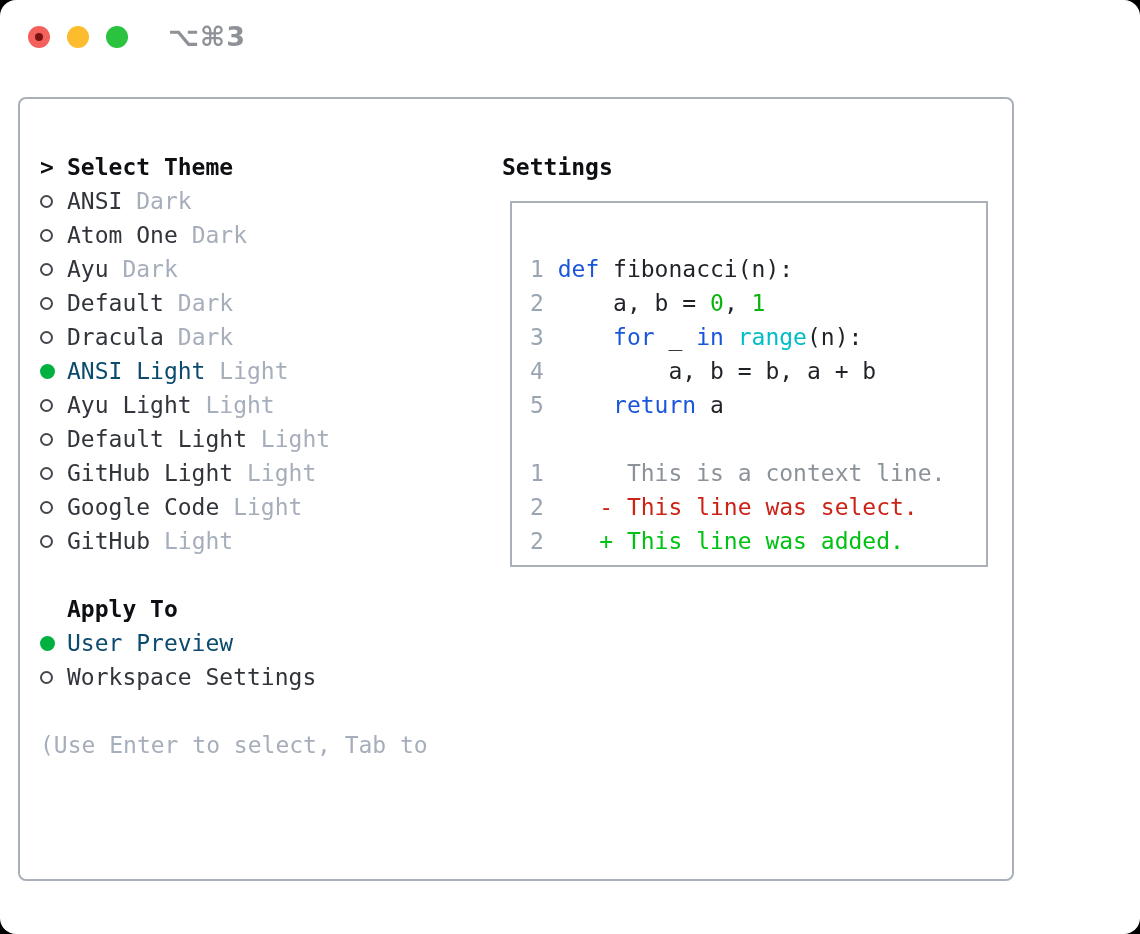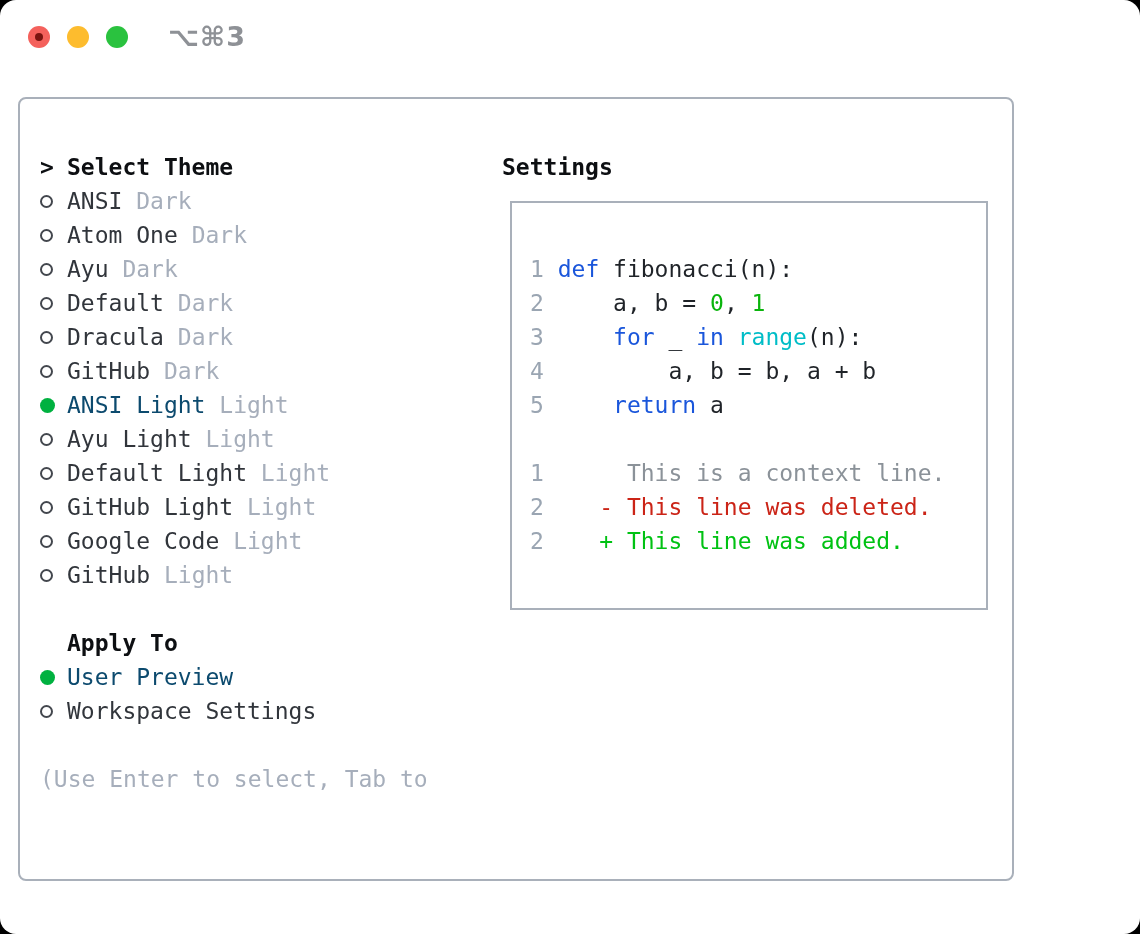--- a/index.html
+++ b/index.html
@@ -45,21 +45,21 @@
   .t-name { color:#31353b; }
   .t-name.sel { color:#0c4a6e; }
   .t-variant { color:#a6aebb; padding-left:1ch; }
   .hint { color:#a6aebb; }
   
   .preview-title {
     position:absolute; left:482px; top:51px; height:34px; line-height:34px;
     font-size:23px; font-weight:700; color:#0d0f12;
   }
   .preview-box {
-    position:absolute; left:490px; top:102px; width:478px; height:409px;
+    position:absolute; left:490px; top:102px; width:478px; height:366px;
     border:2px solid #a9b0ba; background:#fff;
   }
   .code { position:absolute; left:18px; top:49px; }
   .code .row { color:#1f2328; }
   .ln { display:inline-block; width:1ch; margin-right:1ch; color:#9aa5b2; }
   .tk-kw { color:#1a56db; }
   .tk-lit { color:#0ab40c; }
   .tk-builtin { color:#00bdc7; }
   .tk-plain { color:#1f2328; }
   .tk-ctx { color:#8b9299; }
@@ -81,21 +81,20 @@
   <div class="window">
 
     <div class="left-pane">
       <div class="row"><span class="bullet cursor">&gt;</span><span class="h-bold">Select Theme</span></div>
       <div id="theme-rows">
           <div class="row"><span class="bullet"><span class="ring"></span></span><span class="t-name">ANSI</span><span class="t-variant">Dark</span></div>
           <div class="row"><span class="bullet"><span class="ring"></span></span><span class="t-name">Atom One</span><span class="t-variant">Dark</span></div>
           <div class="row"><span class="bullet"><span class="ring"></span></span><span class="t-name">Ayu</span><span class="t-variant">Dark</span></div>
           <div class="row"><span class="bullet"><span class="ring"></span></span><span class="t-name">Default</span><span class="t-variant">Dark</span></div>
           <div class="row"><span class="bullet"><span class="ring"></span></span><span class="t-name">Dracula</span><span class="t-variant">Dark</span></div>
-          <div class="row"><span class="bullet"><span class="ring"></span></span><span class="t-name">GitHub</span><span class="t-variant">Dark</span></div>
           <div class="row"><span class="bullet"><span class="dot"></span></span><span class="t-name sel">ANSI Light</span><span class="t-variant">Light</span></div>
           <div class="row"><span class="bullet"><span class="ring"></span></span><span class="t-name">Ayu Light</span><span class="t-variant">Light</span></div>
           <div class="row"><span class="bullet"><span class="ring"></span></span><span class="t-name">Default Light</span><span class="t-variant">Light</span></div>
           <div class="row"><span class="bullet"><span class="ring"></span></span><span class="t-name">GitHub Light</span><span class="t-variant">Light</span></div>
           <div class="row"><span class="bullet"><span class="ring"></span></span><span class="t-name">Google Code</span><span class="t-variant">Light</span></div>
           <div class="row"><span class="bullet"><span class="ring"></span></span><span class="t-name">GitHub</span><span class="t-variant">Light</span></div>
         </div>
       <div class="row"></div>
       <div class="row"><span class="bullet"></span><span class="h-bold">Apply To</span></div>
       <div id="apply-rows">
@@ -110,19 +109,19 @@
 
     <div class="preview-box">
       <div class="code" id="code-rows">
           <div class="row"><span class="ln">1</span><span class="tk-kw">def</span><span class="tk-plain"> fibonacci(n):</span></div>
           <div class="row"><span class="ln">2</span><span class="tk-plain">    a, b = </span><span class="tk-lit">0</span><span class="tk-plain">, </span><span class="tk-lit">1</span></div>
           <div class="row"><span class="ln">3</span><span class="tk-plain">    </span><span class="tk-kw">for</span><span class="tk-plain"> _ </span><span class="tk-kw">in</span><span class="tk-plain"> </span><span class="tk-builtin">range</span><span class="tk-plain">(n):</span></div>
           <div class="row"><span class="ln">4</span><span class="tk-plain">        a, b = b, a + b</span></div>
           <div class="row"><span class="ln">5</span><span class="tk-plain">    </span><span class="tk-kw">return</span><span class="tk-plain"> a</span></div>
           <div class="row"><span class="ln"></span></div>
           <div class="row"><span class="ln">1</span><span class="tk-ctx">     This is a context line.</span></div>
-          <div class="row"><span class="ln">2</span><span class="tk-del">   - This line was deleted.</span></div>
+          <div class="row"><span class="ln">2</span><span class="tk-del">   - This line was select.</span></div>
           <div class="row"><span class="ln">2</span><span class="tk-add">   + This line was added.</span></div>
         </div>
     </div>
 
   </div>
 </div>
 
 </body></html>

